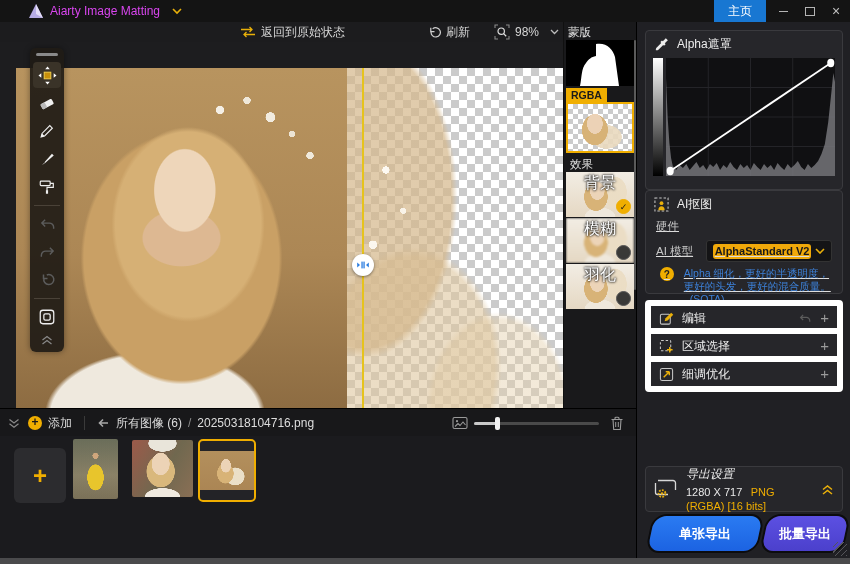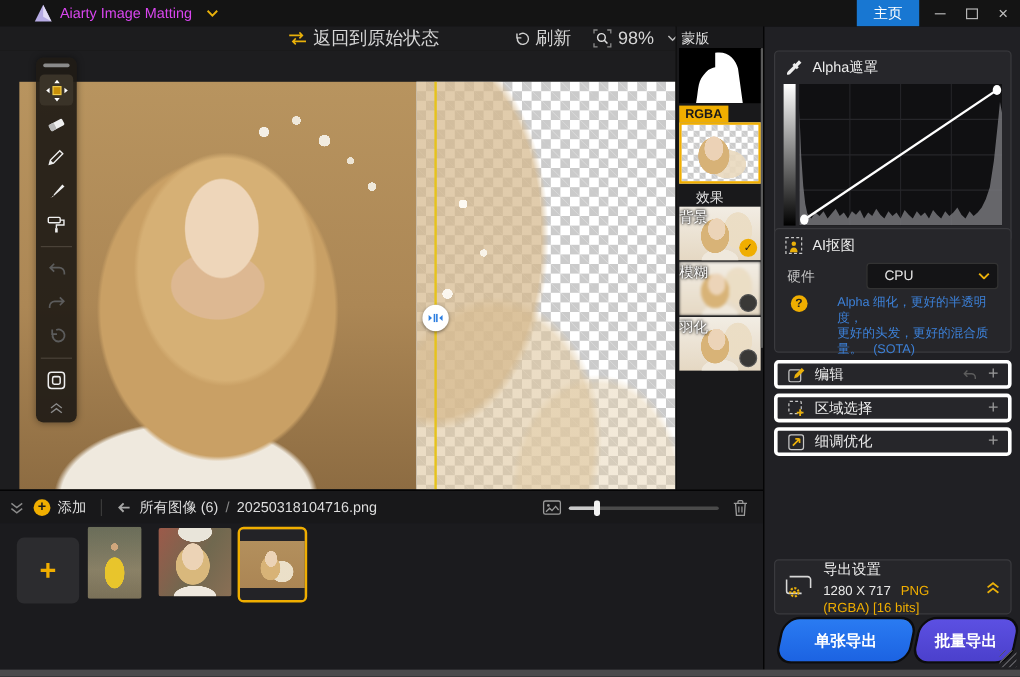--- a/index.html
+++ b/index.html
@@ -14,21 +14,21 @@
   .home-btn{left:714px;top:0;width:52px;height:22px;background:#1877d2;color:#fff;
             display:flex;align-items:center;justify-content:center;font-size:12px;cursor:default;}
   .winctl{top:6px;width:14px;height:11px;display:flex;align-items:center;justify-content:center;}
   .min-bar{width:9px;height:1.5px;background:#b5b5b5;}
   .max-box{width:8px;height:7px;border:1.2px solid #b5b5b5;}
   .close-x{color:#c0c0c0;font-size:14px;line-height:11px;}
 
   
   .left-col{left:0;top:22px;width:636px;height:536px;background:#1d1d1f;}
   .toolbar-row{left:0;top:0;width:563px;height:20px;background:#1c1c1e;border-bottom:1px solid #161616;}
-  .tb-item{display:flex;align-items:center;gap:5px;color:#d6d6d6;font-size:15px;position:absolute;top:0;height:20px;}
+  .tb-item{display:flex;align-items:center;gap:5px;color:#d6d6d6;font-size:12px;position:absolute;top:0;height:20px;}
 
   
   .canvas{left:0;top:20px;width:563px;height:366px;background:#1d1d1f;overflow:hidden;}
   .photo{left:16px;top:26px;width:547px;height:340px;overflow:hidden;}
   .orig{left:0;top:0;width:331px;height:340px;
     background:
       radial-gradient(ellipse 52px 70px at 51% 36%, #eed6ba 0 58%, rgba(238,214,186,0) 60%),
       radial-gradient(ellipse 66px 48px at 50% 50%, #ddb892 0 58%, rgba(221,184,146,0) 60%),
       radial-gradient(ellipse 132px 168px at 52% 46%, #d6b075 0 55%, rgba(214,176,117,0) 58%),
       radial-gradient(ellipse 168px 210px at 50% 56%, #c9a065 0 58%, rgba(201,160,101,0) 60%),
@@ -75,35 +75,35 @@
       font-weight:bold;font-size:10.5px;display:flex;align-items:center;z-index:2;}
   .rgba-thumb{left:2px;top:80px;width:64px;height:47px;border:2px solid #f0ae00;background-color:#fff;
       background-image:
         radial-gradient(ellipse 14px 18px at 42% 42%, #ecd2b6 0 55%, rgba(0,0,0,0) 57%),
         radial-gradient(ellipse 22px 26px at 42% 55%, #d7b277 0 58%, rgba(0,0,0,0) 60%),
         radial-gradient(ellipse 26px 20px at 60% 70%, rgba(233,217,190,.9) 0 58%, rgba(0,0,0,0) 60%),
         linear-gradient(45deg,#cbcbcb 25%,rgba(0,0,0,0) 25%,rgba(0,0,0,0) 75%,#cbcbcb 75%),
         linear-gradient(45deg,#cbcbcb 25%,#fff 25%,#fff 75%,#cbcbcb 75%);
       background-size:auto,auto,auto,10px 10px,10px 10px;
       background-position:0 0,0 0,0 0,0 0,5px 5px;}
-  .fx-label{left:12px;top:132px;}
+  .fx-label{left:2px;top:132px;}
   .fx-list{left:2px;top:150px;width:68px;display:flex;flex-direction:column;gap:1px;}
   .fx-item{position:relative;width:68px;height:45px;overflow:hidden;background:#222;}
   .fx-bg{position:absolute;inset:0;
     background:
       radial-gradient(ellipse 13px 16px at 46% 42%, #ecd4b8 0 55%, rgba(0,0,0,0) 57%),
       radial-gradient(ellipse 20px 24px at 44% 55%, #d8b377 0 58%, rgba(0,0,0,0) 60%),
       radial-gradient(ellipse 26px 16px at 50% 100%, #efe8dc 0 58%, rgba(0,0,0,0) 60%),
       radial-gradient(ellipse 20px 26px at 72% 45%, rgba(235,221,196,.95) 0 58%, rgba(0,0,0,0) 60%),
       linear-gradient(180deg,#f2ede4,#e5d8c3);}
   .fx-blur .fx-bg{filter:blur(1.3px);}
   .fx-soft .fx-bg{filter:blur(.5px);}
   .fx-bw .fx-bg{filter:grayscale(1);}
   .fx-pix .fx-bg{filter:contrast(1.1) saturate(.9);}
-  .fx-name{position:absolute;top:1px;left:0;right:0;text-align:left;color:#fff;font-size:12px;
+  .fx-name{position:absolute;top:1px;left:0;right:0;text-align:center;color:#fff;font-size:16px;
       text-shadow:0 0 2px #000,0 0 3px #000;z-index:2;}
   .fx-state{position:absolute;right:3px;bottom:3px;width:13px;height:13px;border-radius:50%;
       background:rgba(42,42,42,.92);border:1px solid #555;z-index:2;}
   .fx-state.on{background:#f0ae00;border-color:#f0ae00;color:#1a1a1a;font-size:9px;font-weight:bold;
       display:flex;align-items:center;justify-content:center;}
   .strip-scroll{left:70px;top:18px;width:2px;height:250px;background:#5a5a5a;border-radius:1px;}
 
   
   .bottom-bar{left:0;top:386px;width:636px;height:28px;background:#18181a;border-top:1px solid #000;
       border-bottom:1px solid #26262a;}
@@ -141,39 +141,39 @@
         linear-gradient(180deg,#b5925f,#a98352);}
 
   
   .right-panel{left:636px;top:22px;width:214px;height:536px;background:#202024;border-left:1px solid #000;}
   .panel-box{position:absolute;left:8px;width:198px;background:#26262a;border:1px solid #3a3a3e;border-radius:4px;box-sizing:border-box;}
   .box-head{display:flex;align-items:center;gap:8px;padding:5px 8px 3px;color:#ececec;font-size:12px;}
   .hist-wrap{display:flex;gap:3px;padding:2px 7px 7px;}
   .grad-strip{width:10px;height:118px;background:linear-gradient(180deg,#fff,#000);}
   .hist-plot{position:relative;flex:1;height:118px;background:#101012;overflow:hidden;}
 
-  .form-row{display:flex;align-items:center;padding:3px 10px;gap:22px;}
+  .form-row{display:flex;align-items:center;padding:3px 10px;gap:6px;text-decoration:underline;}
   .form-label{width:44px;color:#c6c6c6;font-size:11.5px;}
   .select{flex:1;height:20px;background:#141416;border:1px solid #333;border-radius:3px;
       display:flex;align-items:center;padding:0 6px;gap:4px;}
   .select .val{flex:1;color:#e6e6e6;font-size:11.5px;padding-left:8px;}
   .model-pill{flex:1;height:15px;background:#f0a90a;border-radius:3px;color:#18181a;font-weight:bold;
       font-size:11px;display:flex;align-items:center;justify-content:center;}
   .help-circle{width:14px;height:14px;border-radius:50%;background:#f0ae00;color:#222;font-weight:bold;
       font-size:10px;display:flex;align-items:center;justify-content:center;flex:none;}
   .model-desc{color:#3c80d8;font-size:10.5px;line-height:13px;}
 
-  .sec-row{position:absolute;left:8px;width:198px;height:24px;background:#26262a;border:3px solid #ffffff;
-      border-radius:4px;box-sizing:border-box;display:flex;align-items:center;gap:8px;padding:0 8px;}
+  .sec-row{position:absolute;left:8px;width:198px;height:24px;background:#26262a;border:6px solid #ffffff;
+      border-radius:4px;box-sizing:border-box;display:flex;align-items:center;gap:8px;padding:12px 8px;}
   .sec-row .ttl{flex:1;color:#ececec;font-size:12px;}
   .plus-sign{color:#9a9a9a;font-size:15px;line-height:14px;}
 
   .export-box{top:444px;height:46px;display:flex;align-items:center;gap:8px;padding:0 8px;}
   .exp-lines{flex:1;}
-  .exp-title{color:#ececec;font-size:12px;margin-bottom:2px;}
+  .exp-title{color:#ececec;font-size:12px;margin-bottom:2px;font-style:italic;}
   .exp-size{color:#e8e8e8;font-size:11px;}
   .exp-fmt{color:#f0ae00;font-size:11px;margin-left:5px;}
 
   .btn{position:absolute;top:494px;height:35px;border-radius:12px;transform:skewX(-12deg);
       display:flex;align-items:center;justify-content:center;box-shadow:0 0 0 2px #0c0c0e;}
   .btn span{transform:skewX(12deg);color:#fff;font-weight:bold;font-size:13px;}
   .btn-single{left:14px;width:108px;background:linear-gradient(180deg,#2a7bf2,#1c63e2);}
   .btn-batch{left:128px;width:80px;background:linear-gradient(180deg,#5c50e2,#4b40cc);}
   .grip{left:196px;top:520px;width:14px;height:14px;
       background:repeating-linear-gradient(135deg,rgba(0,0,0,0) 0 3px,#55555a 3px 4px);}
@@ -396,21 +396,21 @@
       <span>+</span>
     </div>
     <div class="abs film-thumb ft1"></div>
     <div class="abs film-thumb ft2"></div>
     <div class="abs film-thumb ft3"></div>
   </div>
 </div>
 
 <div class="abs right-panel">
 
-  <div class="panel-box" style="top:20px;height:160px">
+  <div class="panel-box" style="top:8px;height:160px">
     <div class="box-head">
       <svg width="15" height="15" viewBox="0 0 16 16">
         <path d="M12.6 1.2l2.2 2.2-3.3 3.3.9.9-1.7 1.7-.9-.9-4.8 4.8c-.7.7-2 1.1-3 .9-.2-1 .2-2.3.9-3l4.8-4.8-.9-.9 1.7-1.7.9.9 3.2-3.4z" fill="#ededed"></path>
       </svg>
       <span>Alpha遮罩</span>
     </div>
     <div class="hist-wrap">
       <div class="grad-strip"></div>
       <div class="hist-plot">
         <svg width="100%" height="100%" viewBox="0 0 200 118" preserveAspectRatio="none">
@@ -428,22 +428,25 @@
     <div class="box-head">
       <svg width="15" height="15" viewBox="0 0 16 16">
         <rect x="1" y="1" width="14" height="14" fill="none" stroke="#c8c8c8" stroke-width="1.1" stroke-dasharray="2.6 2"></rect>
         <circle cx="8" cy="6.6" r="2" fill="#eab00a"></circle>
         <path d="M4.6 14c0-2.6 1.5-4.1 3.4-4.1s3.4 1.5 3.4 4.1z" fill="#eab00a"></path>
       </svg>
       <span>AI抠图</span>
     </div>
     <div class="form-row">
       <span class="form-label">硬件</span>
+    </div>
+    <div class="form-row">
+      <span class="form-label">AI 模型</span>
       <div class="select">
-        <span class="val">CPU</span>
+        <span class="model-pill">AlphaStandard  V2</span>
         <svg width="10" height="6" viewBox="0 0 10 6">
           <path d="M1 1l4 4 4-4" stroke="#eab00a" stroke-width="1.6" fill="none"></path>
         </svg>
       </div>
     </div>
     <div class="form-row" style="align-items:flex-start;padding-top:2px">
       <span style="width:28px;display:flex;justify-content:center">
         <span class="help-circle">?</span>
       </span>
       <span class="model-desc">

